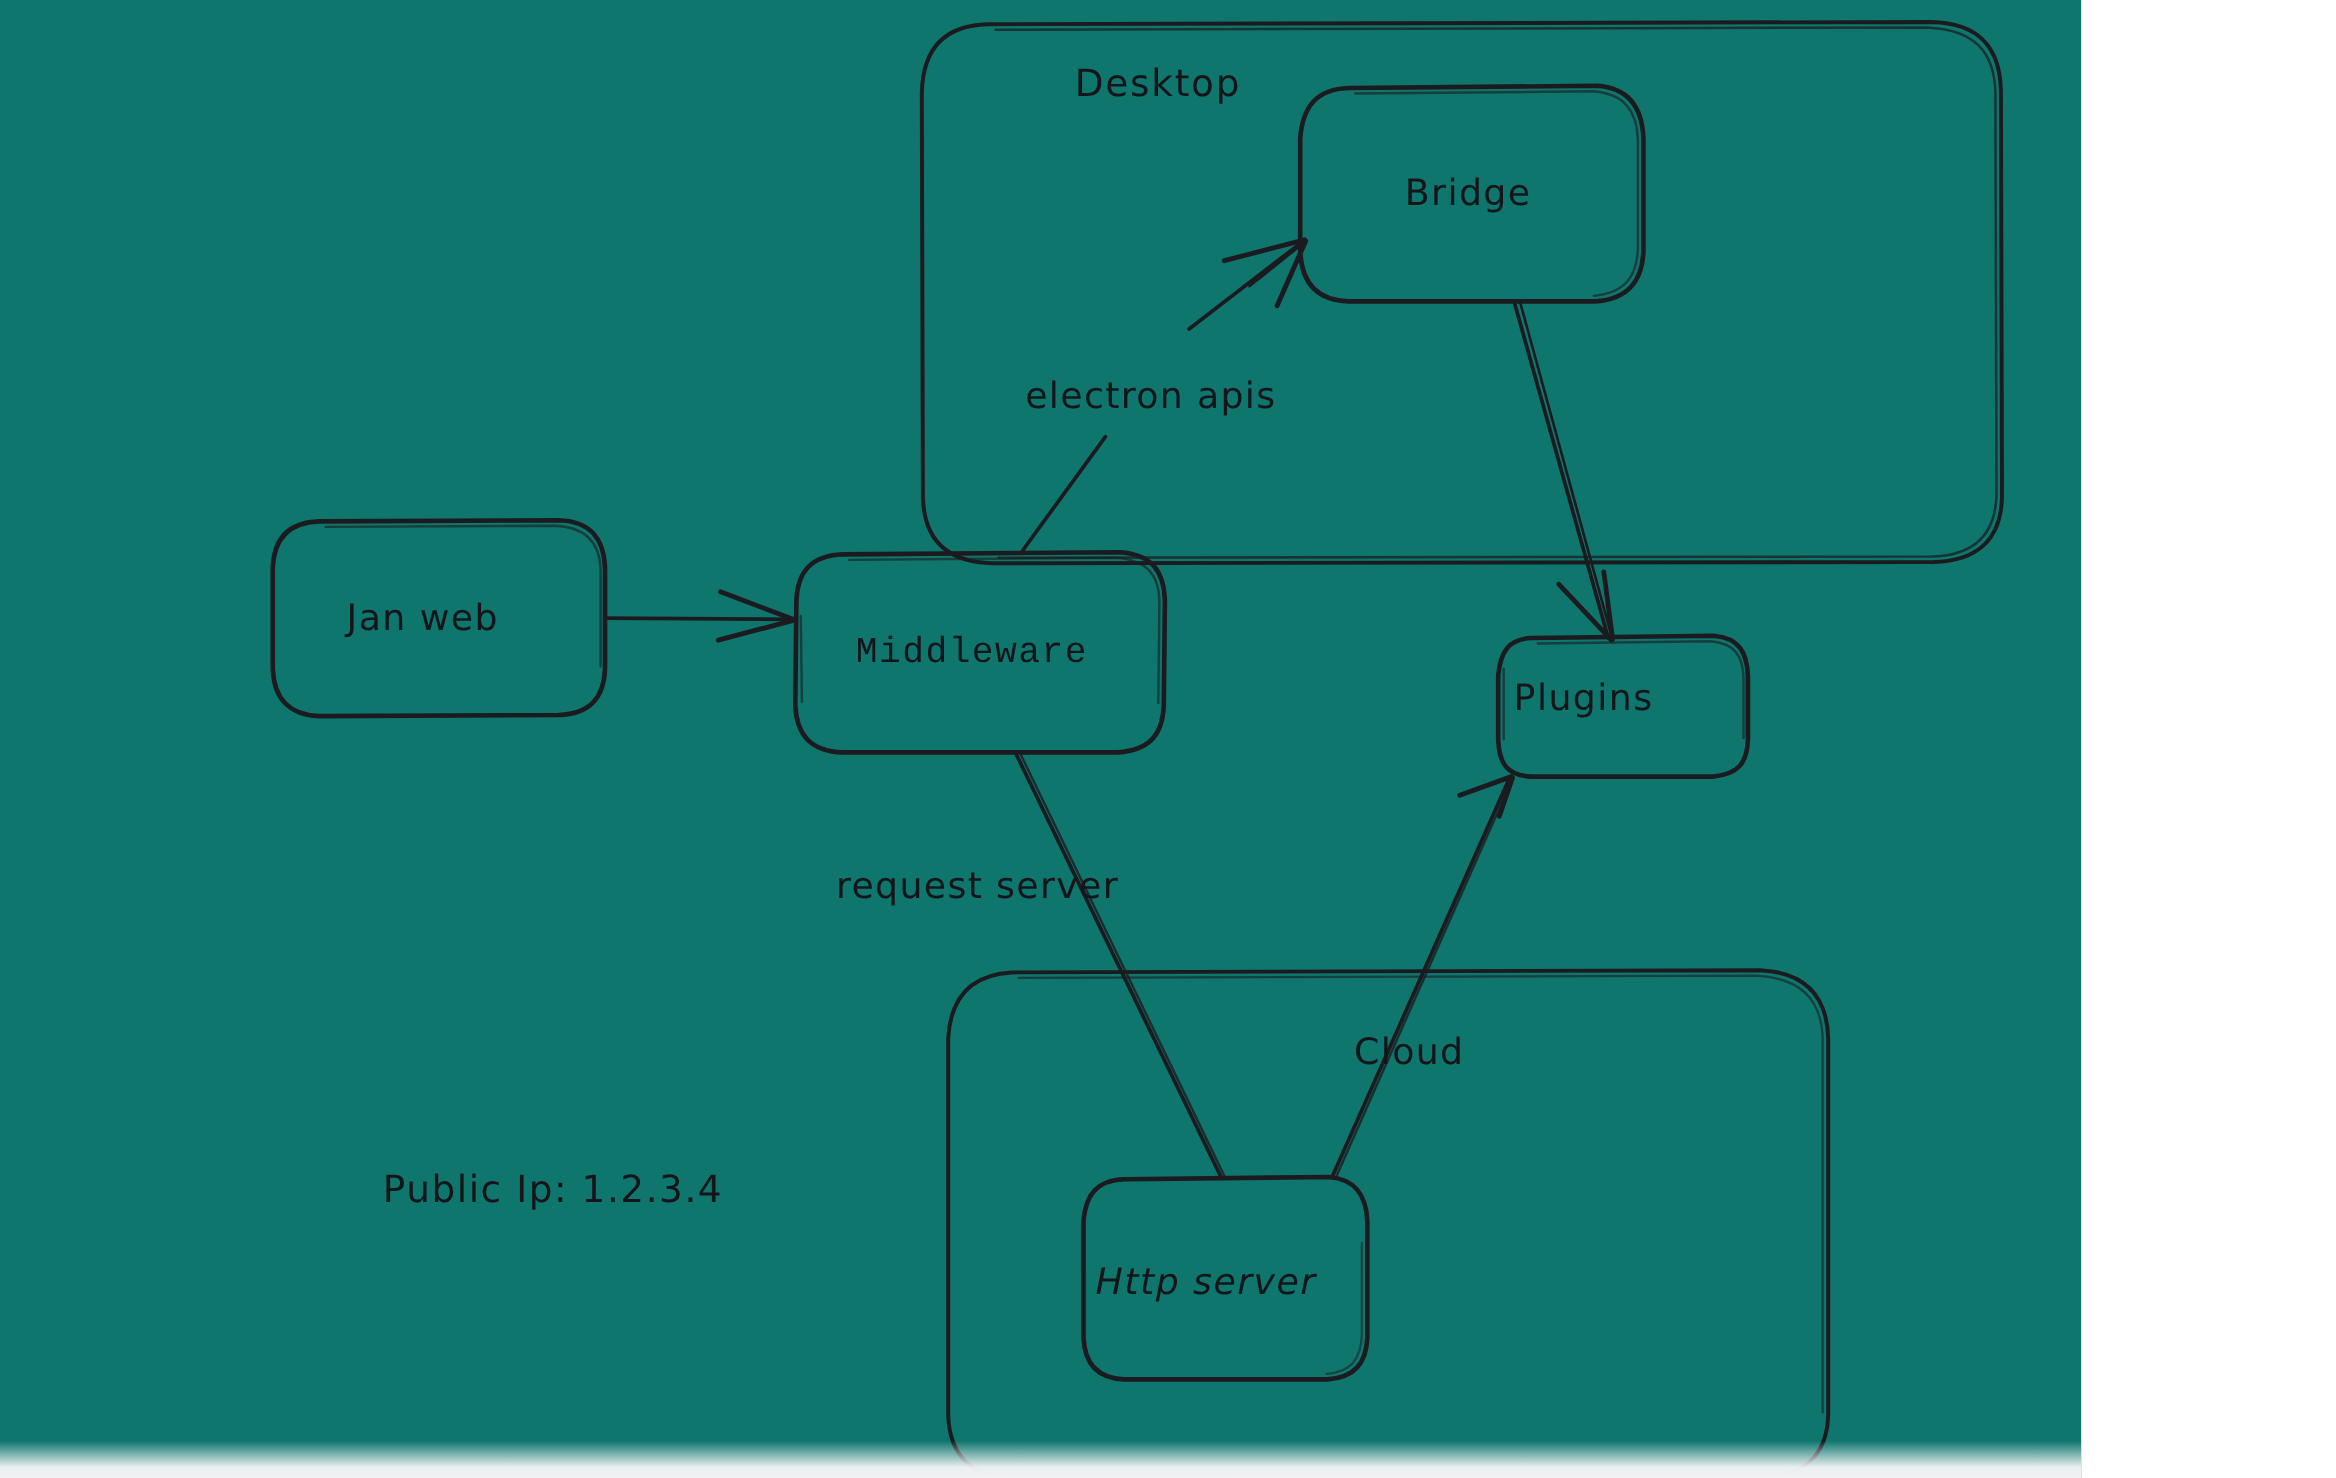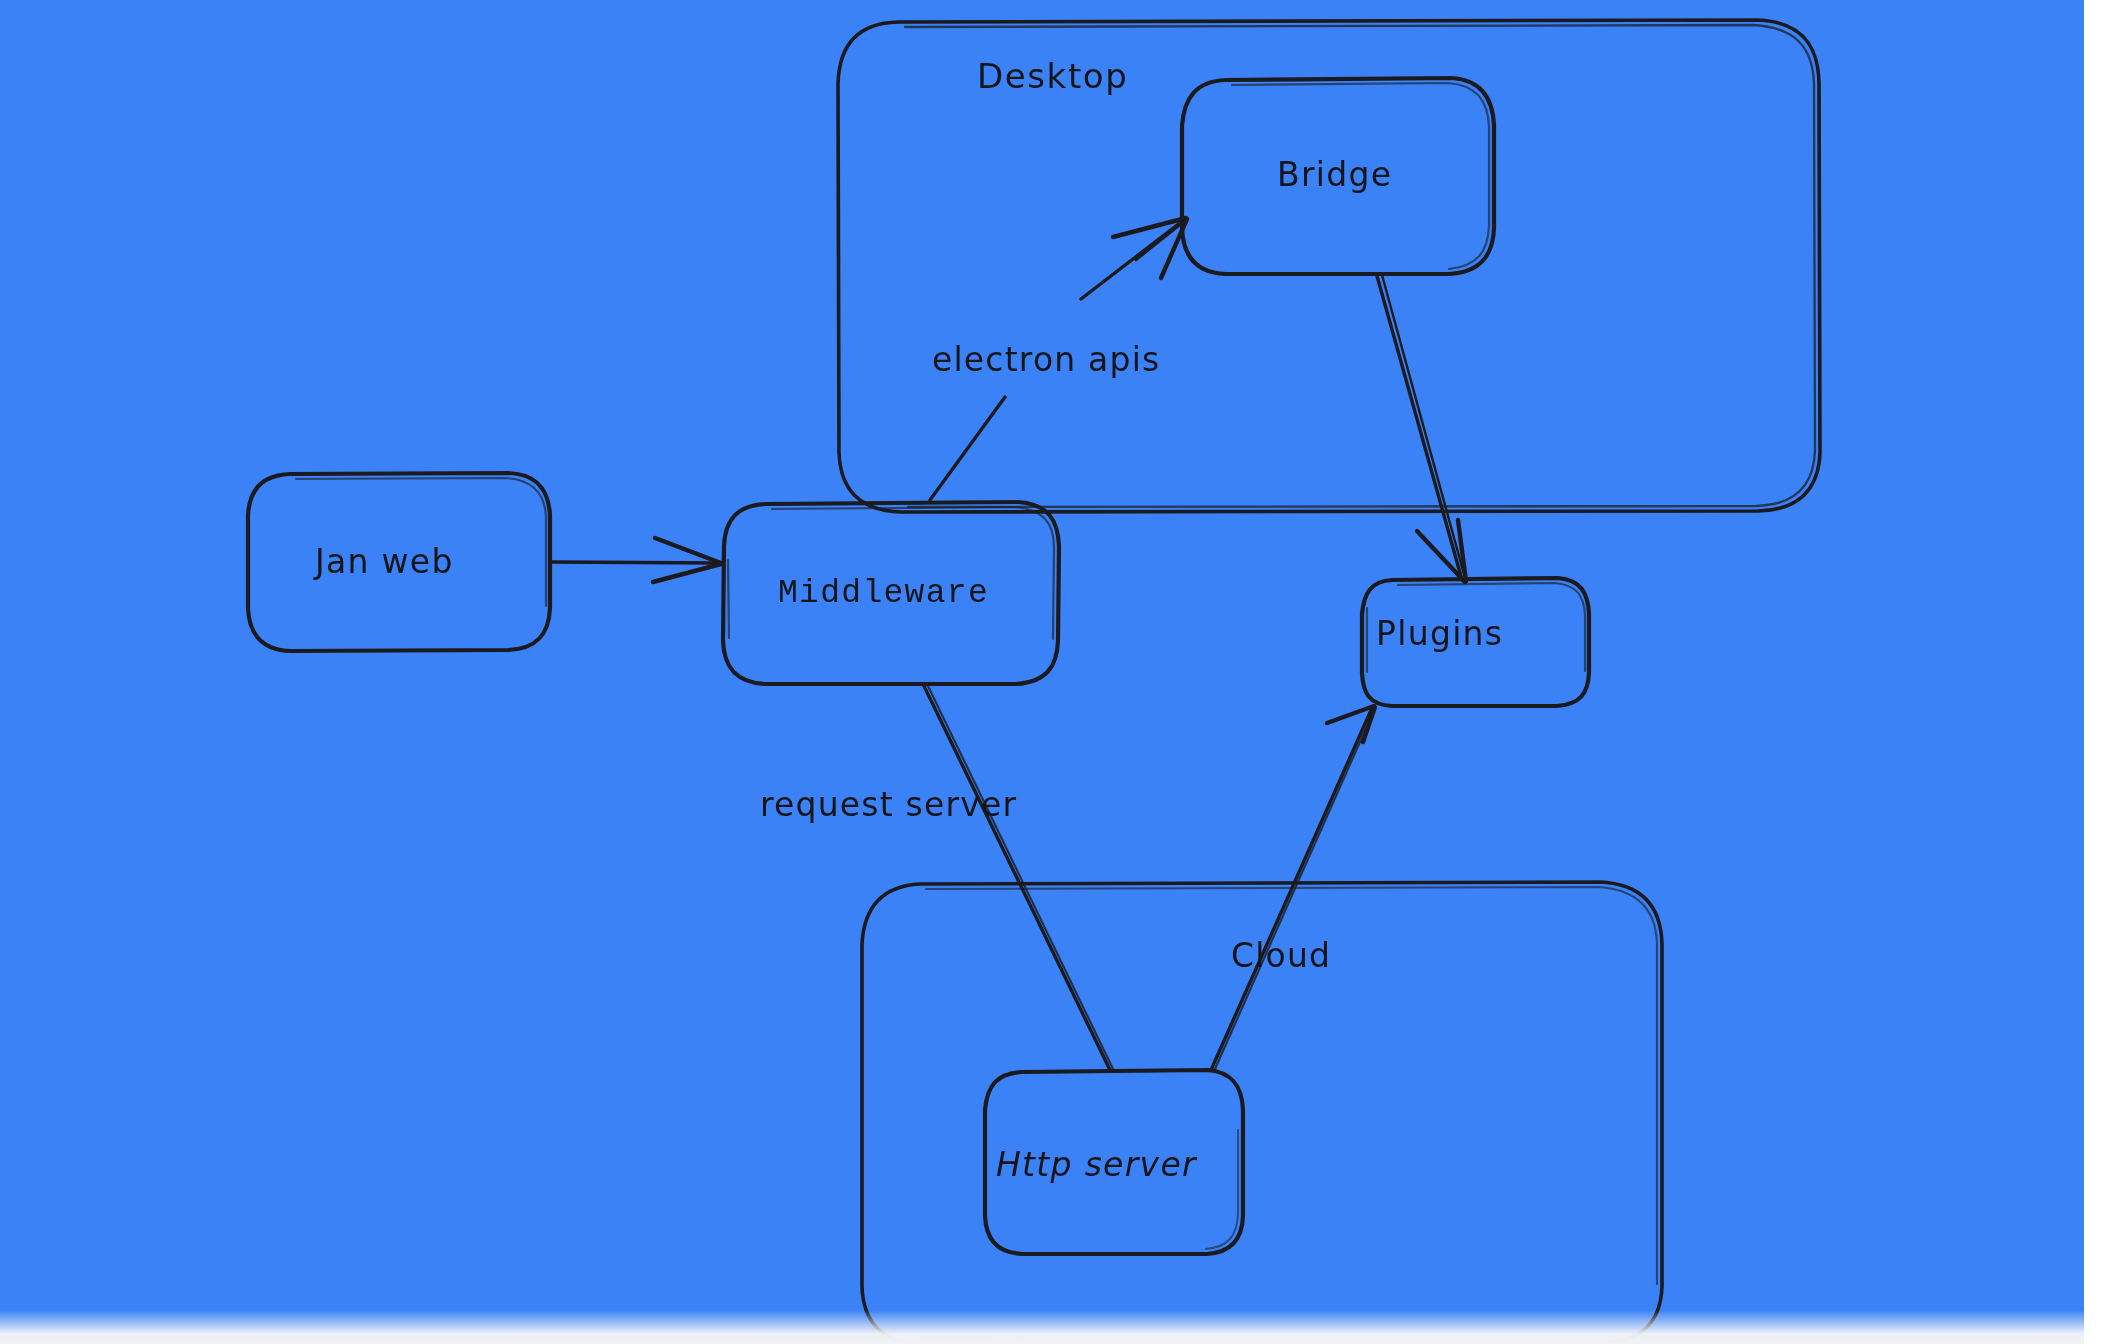--- a/index.html
+++ b/index.html
@@ -3,23 +3,23 @@
 <meta charset="utf-8">
 <title>Architecture Diagram</title>
 <style>
   html, body {
     margin: 0;
     padding: 0;
     background: #ffffff;
   }
   #canvas {
     position: relative;
-    width: 2084px;
+    width: 1892px;
     height: 1344px;
-    background: #3b82f6;
+    background: #0f766e;
     overflow: hidden;
     font-family: "DejaVu Sans", sans-serif;
   }
   #diagram-svg {
     position: absolute;
     top: 0;
     left: 0;
     width: 2124px;
     height: 1344px;
   }
@@ -241,17 +241,18 @@
 
   <div class="hand-label node-label" style="left: 996px; top: 1145px; font-style: italic;">Http server</div>
 
   <div class="hand-label edge-label" style="left: 932px; top: 340px;">electron apis</div>
 
   <div class="hand-label edge-label" style="left: 760px; top: 785px;">request server</div>
 
   <div class="hand-label edge-label" style="left: 1231px; top: 936px;">Cloud</div>
 
   <div class="note-block">
+    <span class="note-line">Public Ip: 1.2.3.4</span>
   </div>
 
   <div class="bottom-fade"></div>
 
 </div>
 
 </body></html>

